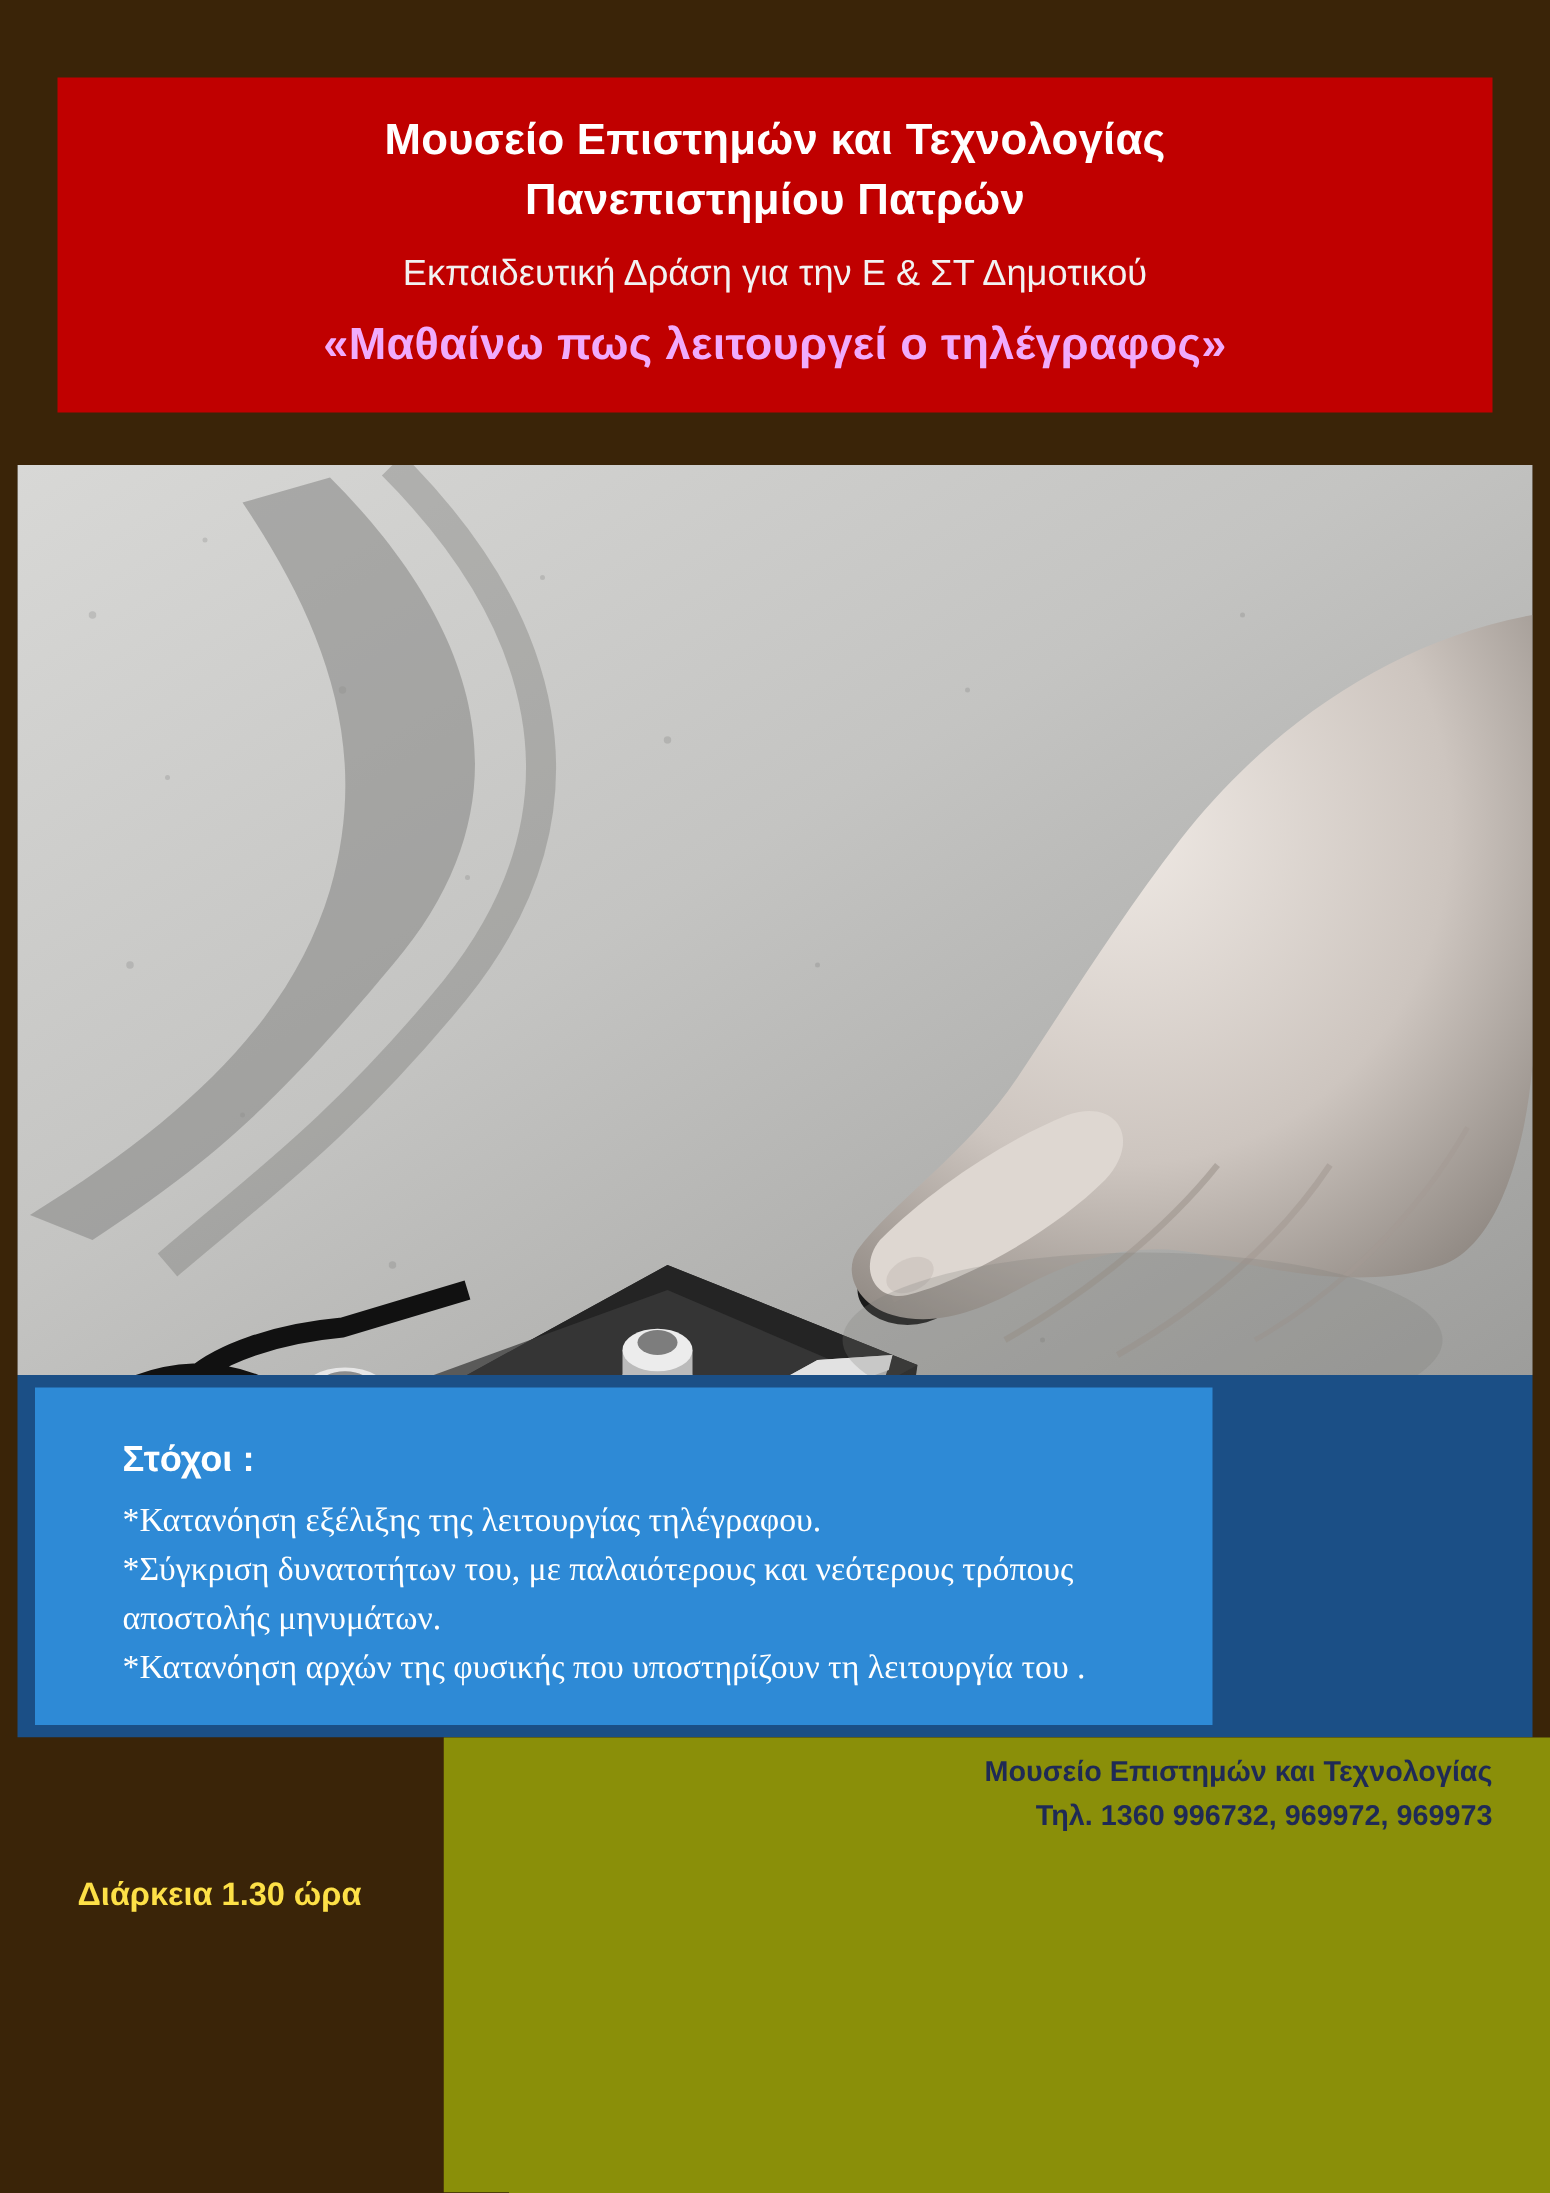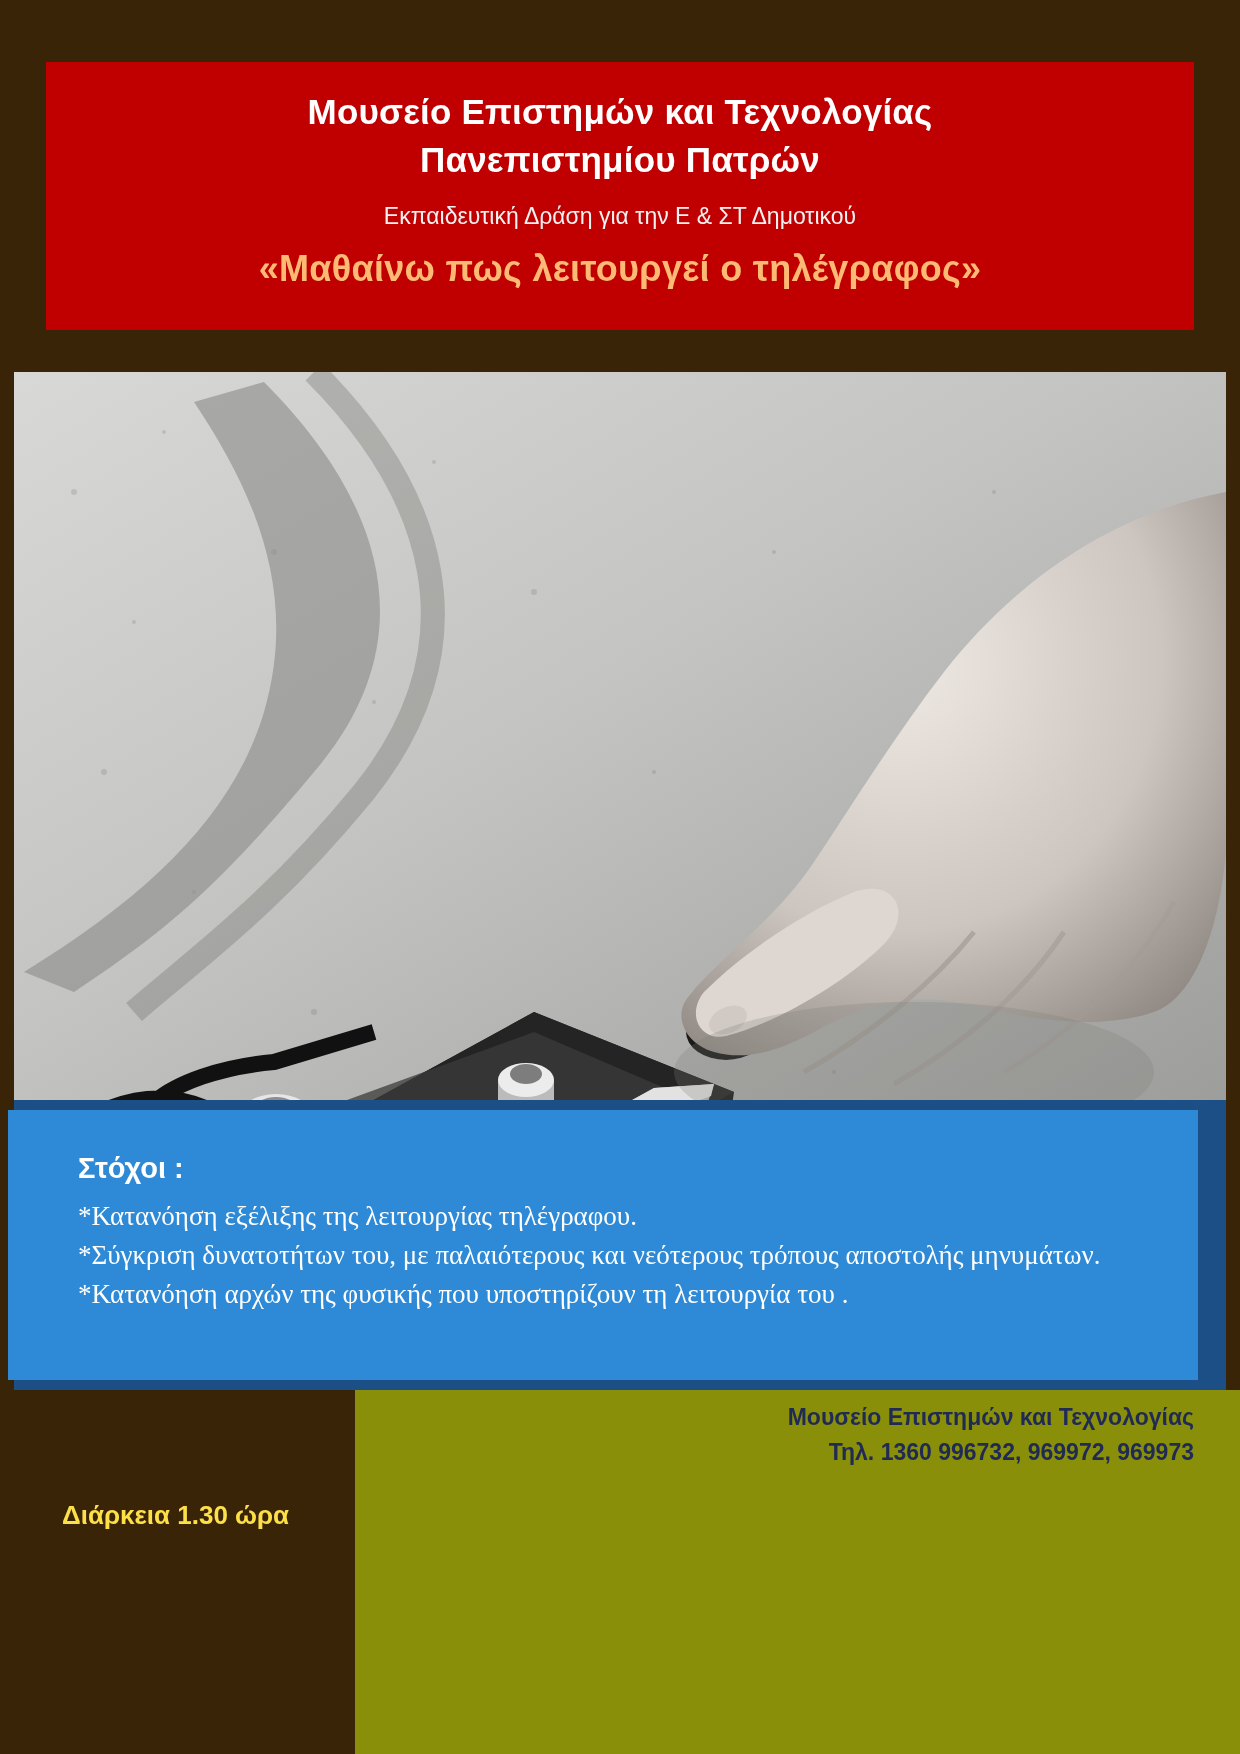--- a/index.html
+++ b/index.html
@@ -36,26 +36,26 @@
   }
   .header-title {
     color: #ffffff;
     font-size: 35px;
     font-weight: bold;
     line-height: 1.38;
     letter-spacing: 0.2px;
   }
   .header-sub {
     color: #f2f2f2;
-    font-size: 23px;
+    font-size: 29px;
     margin-top: 18px;
     font-weight: normal;
   }
   .header-quote {
-    color: #fdba74;
+    color: #f0abfc;
     font-size: 36px;
     font-weight: bold;
     margin-top: 18px;
     letter-spacing: 0.3px;
   }
 
   
   .photo {
     position: absolute;
     left: 14px;
@@ -71,23 +71,23 @@
   .blue-shadow {
     position: absolute;
     left: 14px;
     top: 1100px;
     width: 1212px;
     height: 290px;
     background: #1b4f86;
   }
   .blue-block {
     position: absolute;
-    left: 8px;
+    left: 28px;
     top: 1110px;
-    width: 1190px;
+    width: 942px;
     height: 270px;
     background: #2e8ad6;
     box-sizing: border-box;
     padding: 42px 60px 0 70px;
   }
   .obj-title {
     color: #ffffff;
     font-size: 29px;
     font-weight: bold;
     font-family: "Liberation Sans", sans-serif;

